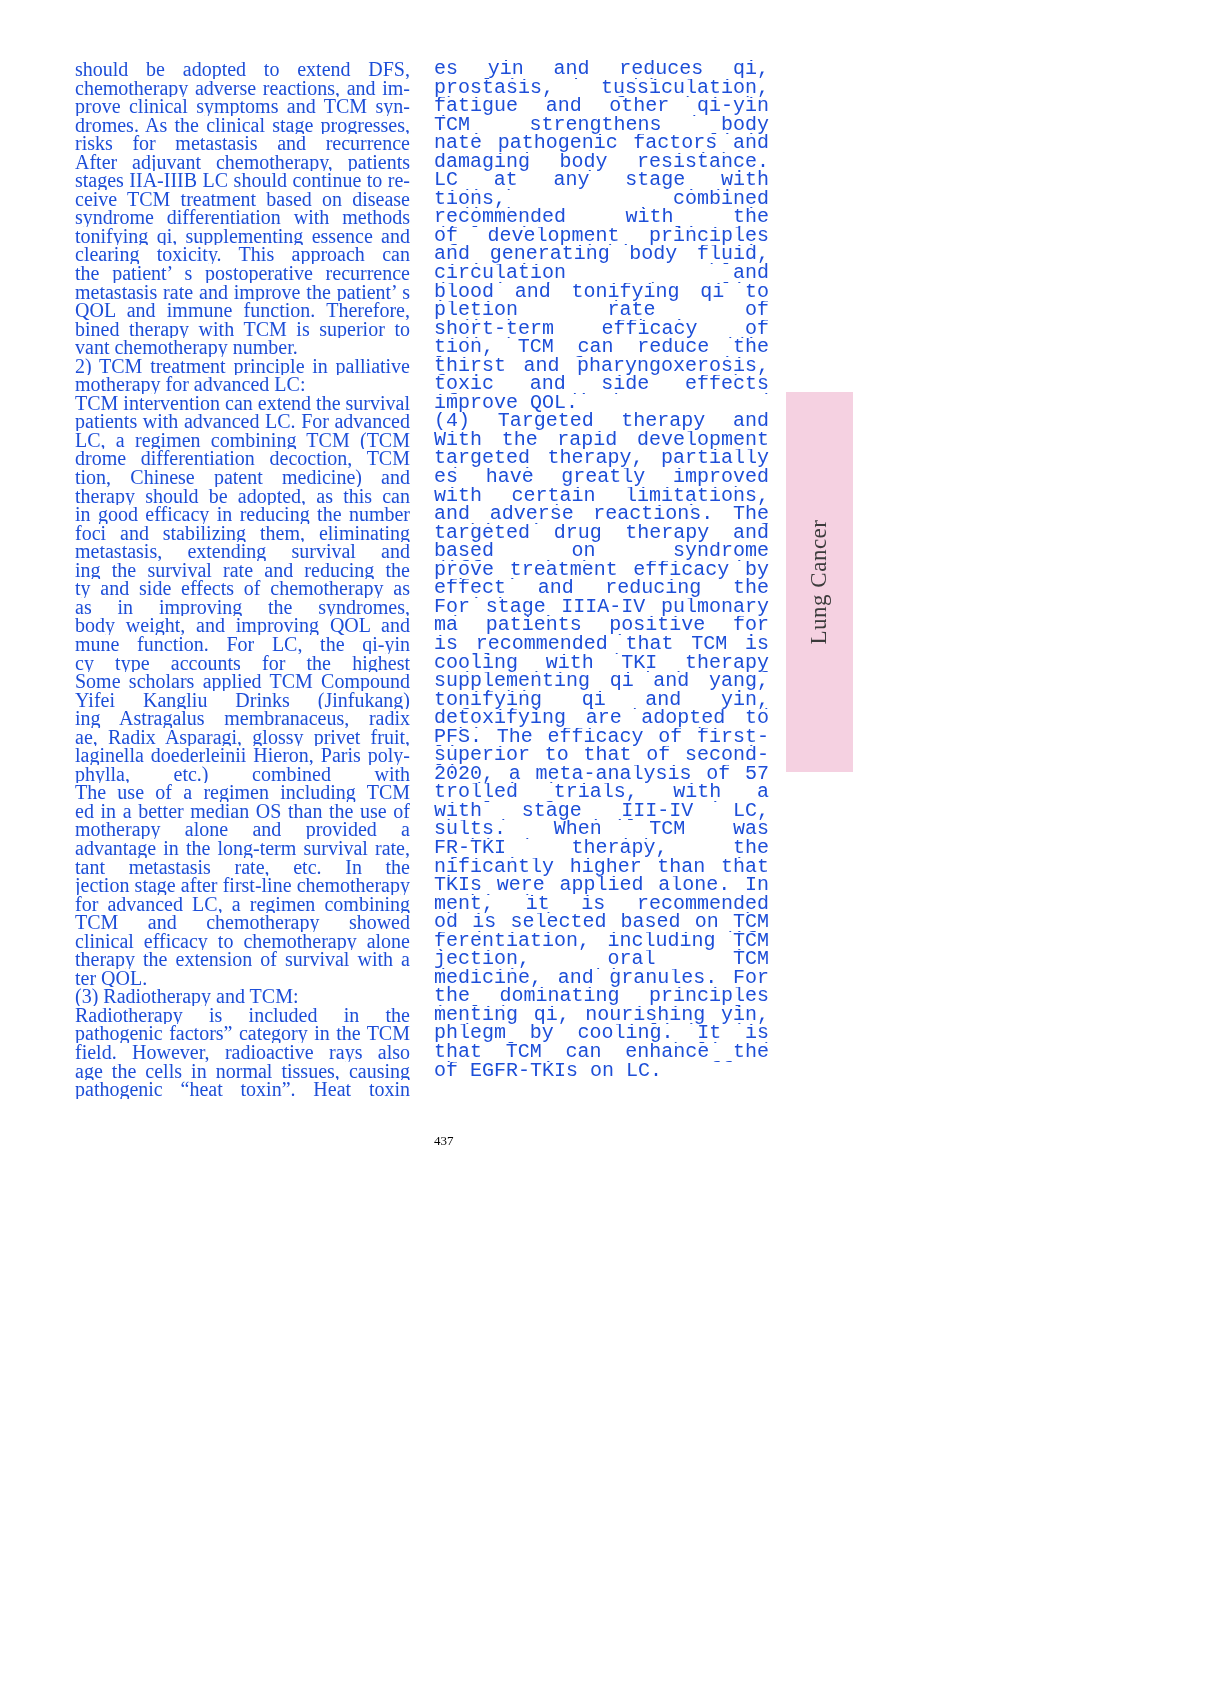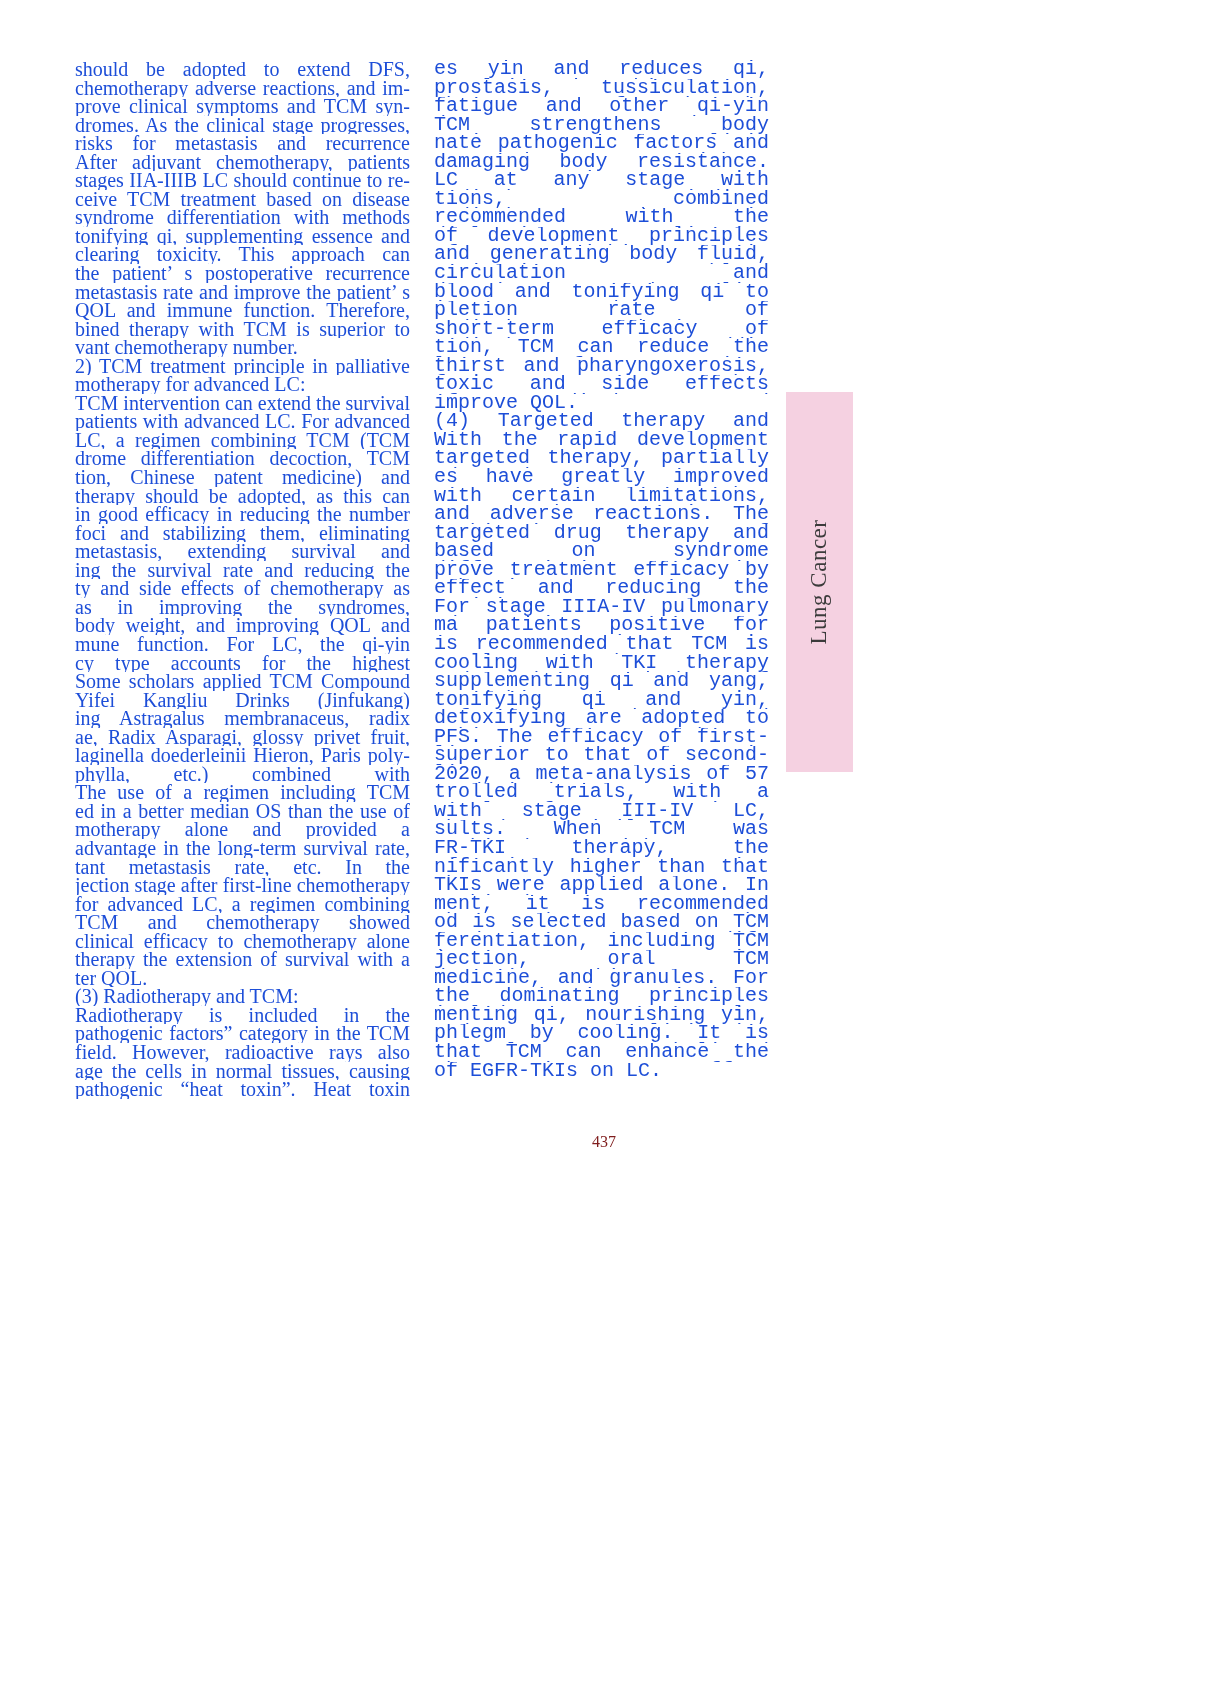--- a/index.html
+++ b/index.html
@@ -46,23 +46,23 @@
     white-space: nowrap;
     font-size: 23px;
     letter-spacing: 0.5px;
     color: #3b3b3b;
   }
   .page-number {
     position: absolute;
     top: 1133px;
     left: 434px;
     width: 340px;
-    text-align: center;
-    font-size: 16px;
-    color: #7f1d1d;
+    text-align: left;
+    font-size: 13px;
+    color: #000000;
   }
 </style>
 </head>
 <body>
 
 <div class="page">
 
   <div class="column col-left">
       <div class="line">should be adopted to extend DFS, alleviate</div>
       <div class="line">chemotherapy adverse reactions, and im-</div>

